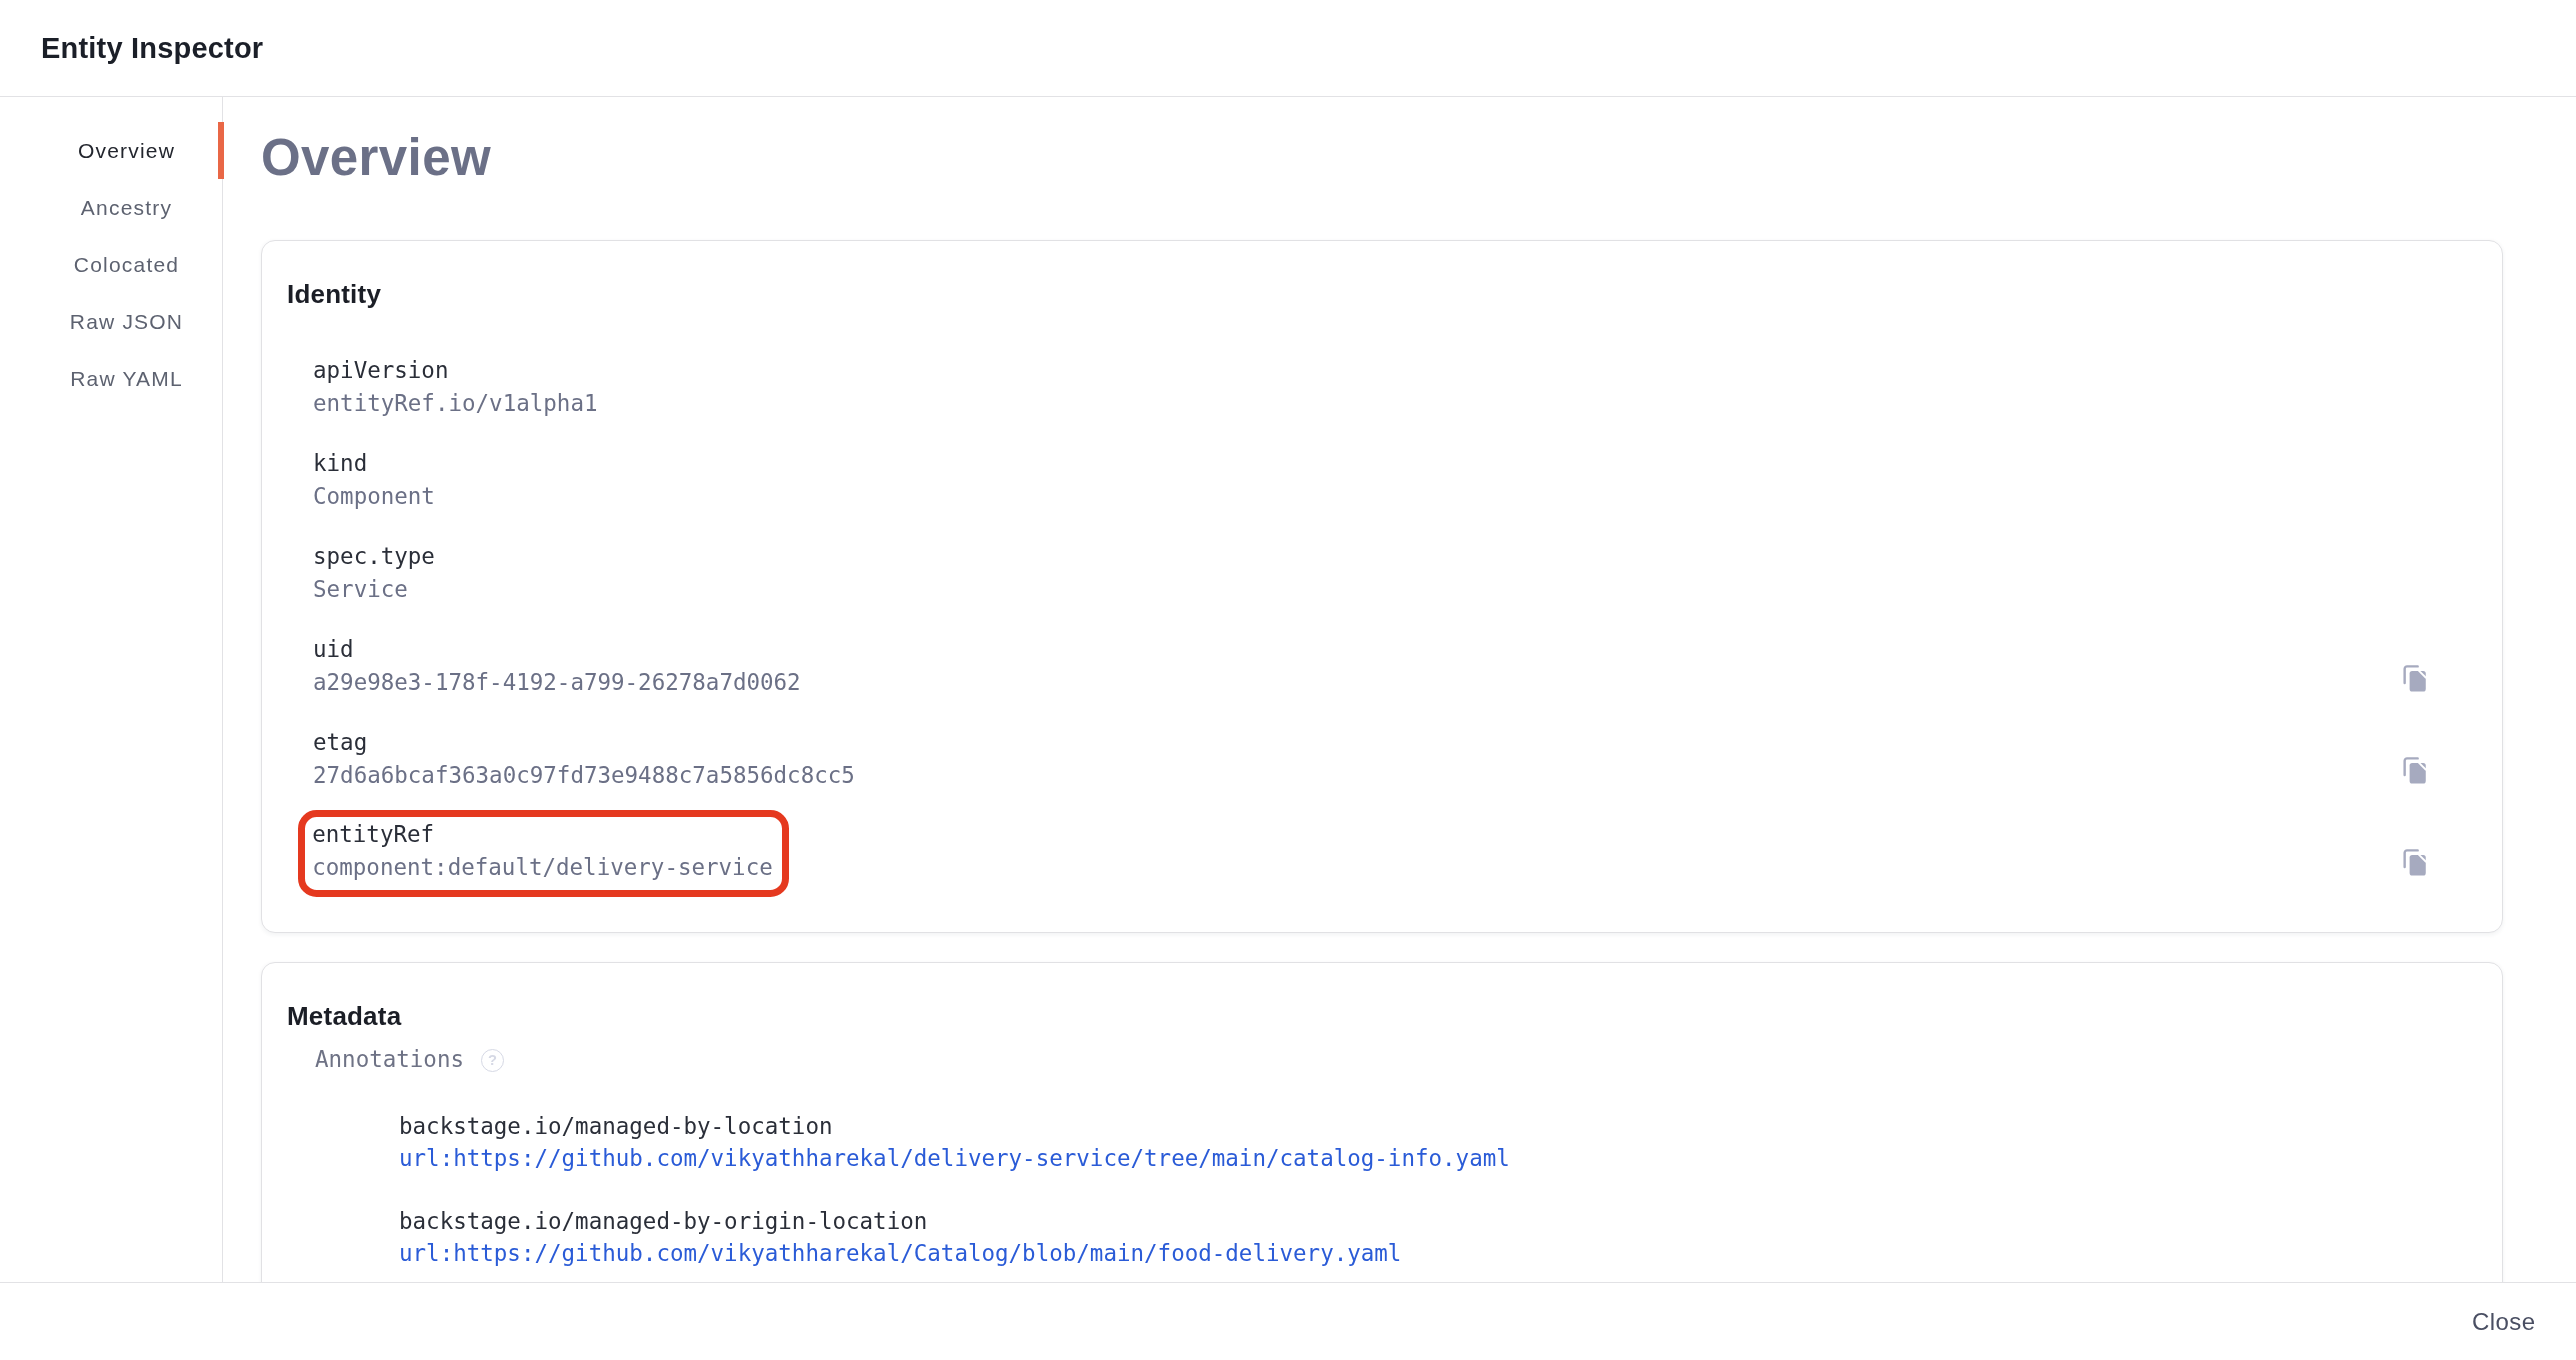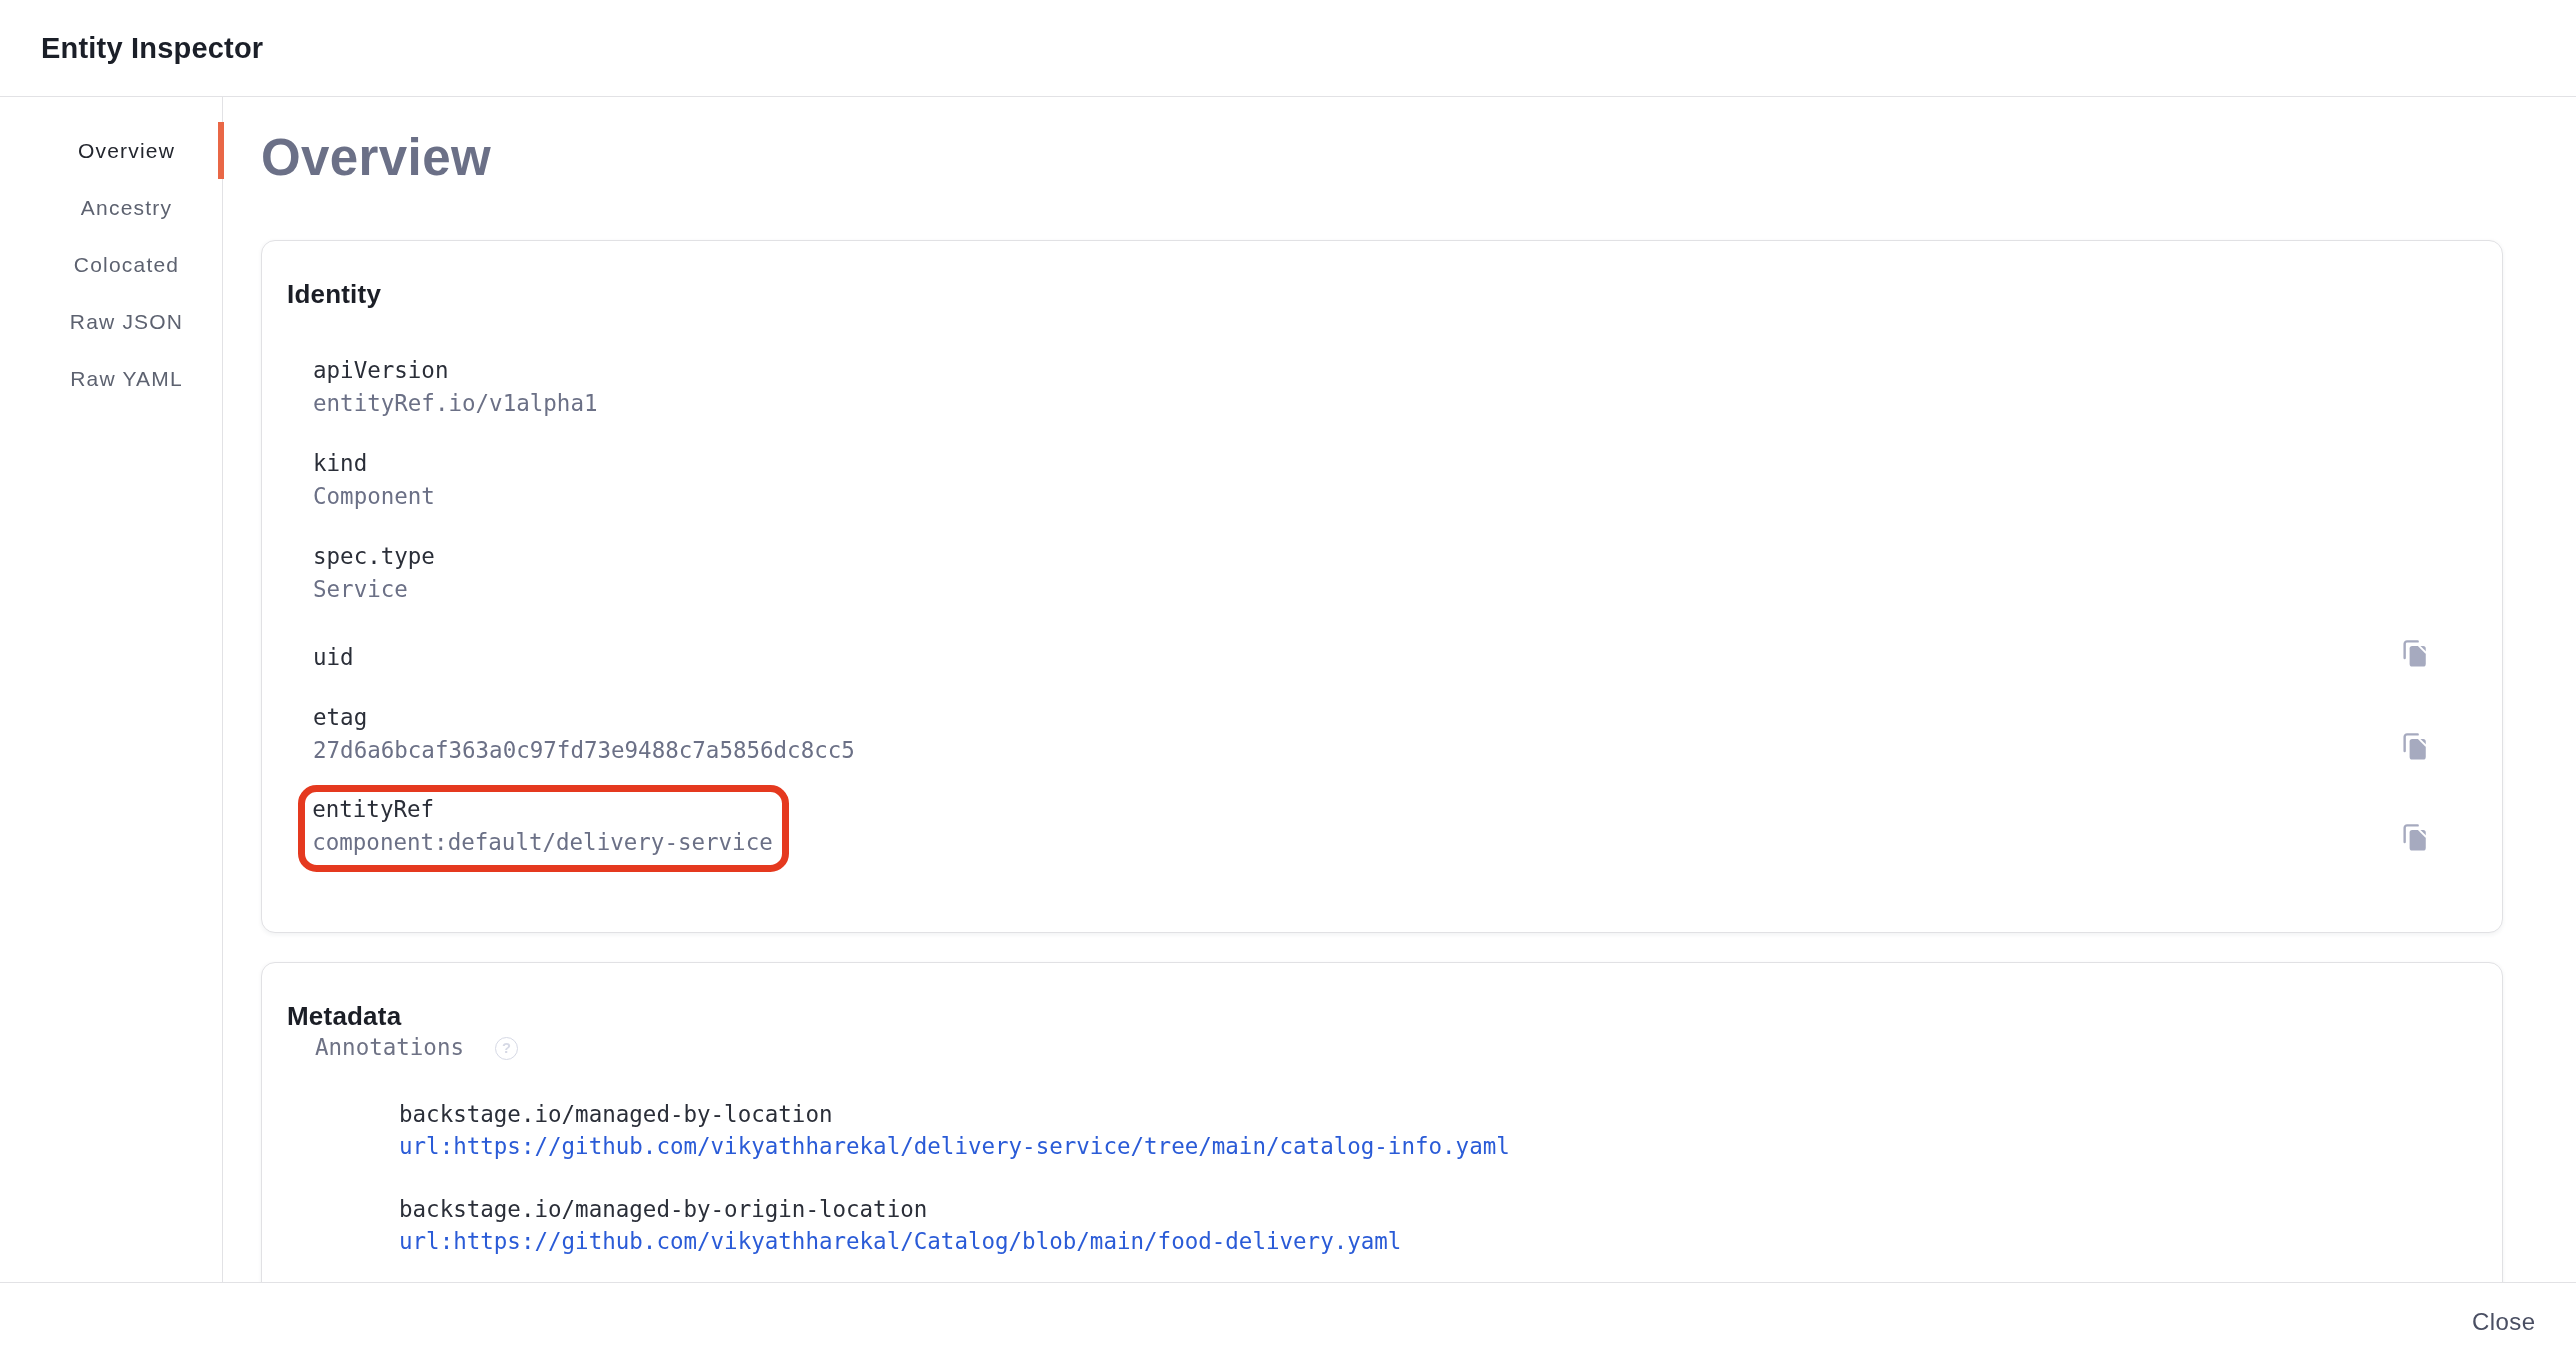--- a/index.html
+++ b/index.html
@@ -78,21 +78,21 @@
     border:7.7px solid var(--highlight-red);border-radius:18.6px;
     padding:3.1px 9.3px 7.7px 7.7px;margin:-11px 0 -15.5px -15.5px;
   }
   .copy-btn{
     width:37px;height:37px;margin-right:19.4px;flex:0 0 auto;
     display:flex;align-items:center;justify-content:center;
     background:none;border:none;cursor:pointer;color:var(--icon-gray);
   }
 
   
-  .ann-header{margin-left:28px;margin-top:0;display:flex;align-items:center;gap:31px}
+  .ann-header{margin-left:28px;margin-top:12px;display:flex;align-items:center;gap:17px}
   .ann-title{font-size:22.5px;line-height:29.4px;color:#6e7285}
   .help-icon{
     width:23px;height:23px;border:1.5px solid var(--help-gray);border-radius:50%;
     color:var(--help-gray);font-size:14.7px;font-weight:700;line-height:20px;text-align:center;
     font-family:"Liberation Sans",sans-serif;cursor:pointer;user-select:none;
   }
   .ann-entries{margin-top:37px}
   .ann-entry{margin-left:112px;margin-bottom:33px}
   .ann-key{font-size:22.5px;line-height:29.4px;color:#2a2e38}
   .ann-value{
@@ -204,20 +204,21 @@
                     <rect x="8.9" y="6.4" width="11.4" height="14.4" rx="1.8" fill="currentColor"></rect>
                     <path d="M15.2 5.9 l5.4 5.4" stroke="#ffffff" stroke-width="1.3"></path>
                   </svg>
                 </span>
               </button>
             </div>
 
             <div class="field-row">
               <div class="field-box">
                 <div class="field-label mono">uid</div>
+                <div class="field-value mono">a29e98e3-178f-4192-a799-26278a7d0062</div>
               </div>
               <button class="copy-btn">
                 <span style="display:flex">
                   <svg width="34" height="34" viewBox="0 0 24 24" aria-hidden="true">
                     <path d="M14.6 3.1 H7.1 A1.7 1.7 0 0 0 5.4 4.8 V14.8" fill="none" stroke="currentColor" stroke-width="1.7" stroke-linecap="round"></path>
                     <rect x="8.9" y="6.4" width="11.4" height="14.4" rx="1.8" fill="currentColor"></rect>
                     <path d="M15.2 5.9 l5.4 5.4" stroke="#ffffff" stroke-width="1.3"></path>
                   </svg>
                 </span>
               </button>

